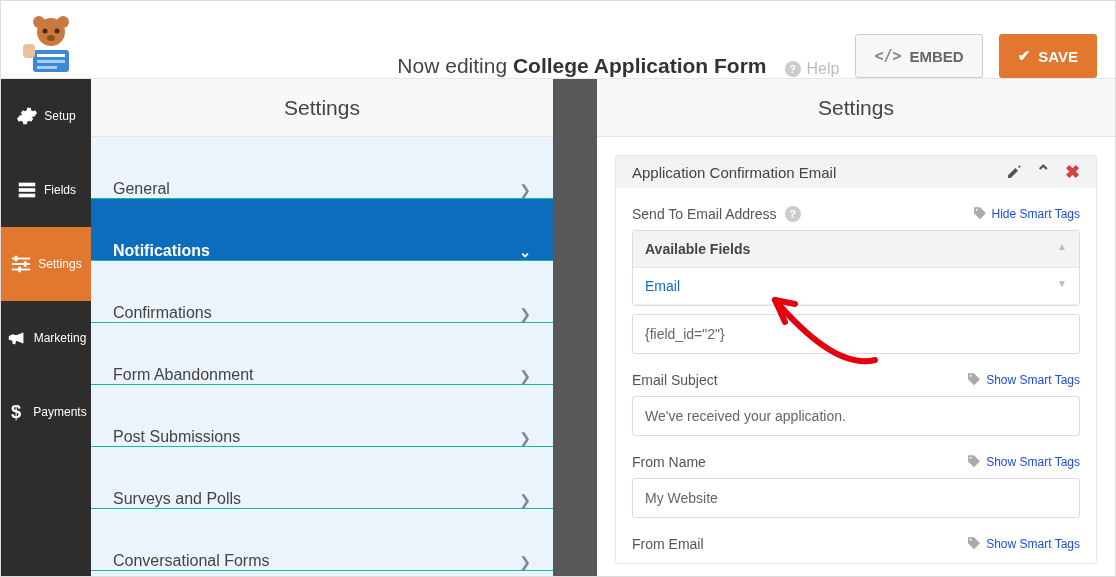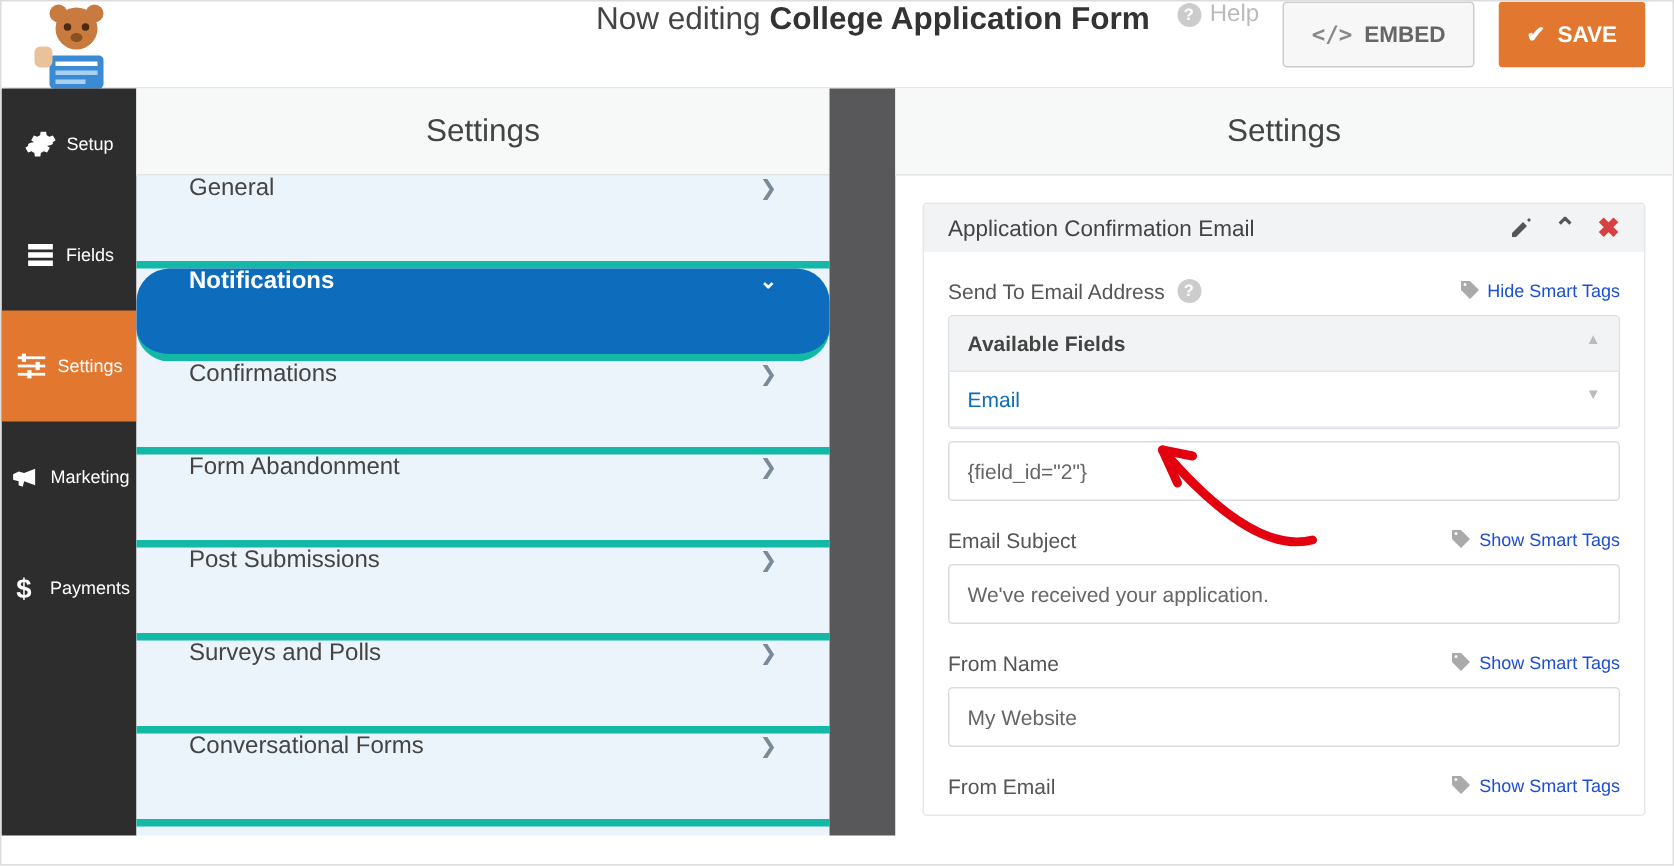--- a/index.html
+++ b/index.html
@@ -1,37 +1,37 @@
 <!DOCTYPE html>
 <html><head>
 <meta charset="utf-8">
 <style>
   * { box-sizing: border-box; margin: 0; padding: 0; }
   body { font-family: -apple-system, BlinkMacSystemFont, "Segoe UI", Arial, sans-serif; font-size: 14px; color: #444; background: #fff; width: 1116px; height: 577px; overflow: hidden; border:1px solid #ddd;}
   
-  .topbar { height: 58px; display: flex; align-items: flex-start; border-bottom: 1px solid #e6e6e6; padding: 0 18px; }
+  .topbar { height: 78px; display: flex; align-items: flex-end; border-bottom: 1px solid #e6e6e6; padding: 0 18px; }
   .logo { width: 64px; height: 64px; margin-right: auto; }
   .editing { font-size: 21px; color: #444; font-weight: 300; }
   .editing .formname { font-weight: 700; color: #333; }
   .help { color: #bbb; font-size: 16px; display: inline-flex; align-items: center; gap: 6px; margin-left: 18px; cursor: pointer;}
   .btn { height: 44px; display: inline-flex; align-items: center; justify-content: center; gap: 8px; padding: 0 18px; border-radius: 3px; font-size: 15px; font-weight: 600; cursor: pointer; margin-left: 16px; border:1px solid transparent; }
   .btn-embed { background: #f7f7f7; border: 1px solid #ccc; color: #666; }
   .btn-save { background: #e27730; color: #fff; }
   
   .main { display: flex; height: 498px; }
   .rail { width: 90px; background: #2d2d2d; color: #fff; }
   .rail-item { height: 74px; display: flex; flex-direction: row; align-items: center; justify-content: center; gap: 6px; font-size: 12px; cursor: pointer; color:#fff;}
   .rail-item.active { background: #e27730; }
   .rail-icon { width: 22px; height: 22px; fill: #fff; }
   
   .panel { width: 462px; background: #ebf3fb; display: flex; flex-direction: column; }
   .panel-title { height: 58px; background: #f7f8f8; border-bottom:1px solid #e4e4e4; display: flex; align-items: center; justify-content: center; font-size: 21px; font-weight: 300; color: #444; }
   .list { flex: 1; }
-  .list-item { height: 62px; display: flex; align-items: flex-start; justify-content: space-between; padding: 0 35px; font-size: 16px; color: #444; border-bottom: 5px solid #14b8a6; cursor: pointer; }
-  .list-item.active { background: #0e6cbd; color: #fff; font-weight: 600; border-radius: 22px; }
+  .list-item { height: 62px; display: flex; align-items: flex-end; justify-content: space-between; padding: 0 22px; font-size: 16px; color: #444; border-bottom: 1px solid #14b8a6; cursor: pointer; }
+  .list-item.active { background: #0e6cbd; color: #fff; font-weight: 600; }
   .chev { font-size: 14px; color: #7b8a99; font-family: Arial;}
   .list-item.active .chev { color: #fff; }
   
   .gutter { width: 44px; background:#58585a; }
   
   .content { flex: 1; background: #fff; padding: 0; position:relative; }
   .content-title { height:58px; display:flex; align-items:center; justify-content:center; background:#f7f8f8; border-bottom:1px solid #e4e4e4; font-size:21px; font-weight:300; color:#444;}
   .card { margin: 18px 18px 0 18px; border: 1px solid #e4e7eb; border-radius: 3px; }
   .card-head { background: #f1f3f5; height: 32px; display: flex; align-items: center; padding: 0 16px; font-size: 15px; color: #444; gap:10px;}
   .card-head-actions { margin-left:auto; display:flex; gap:14px; align-items:center;}

